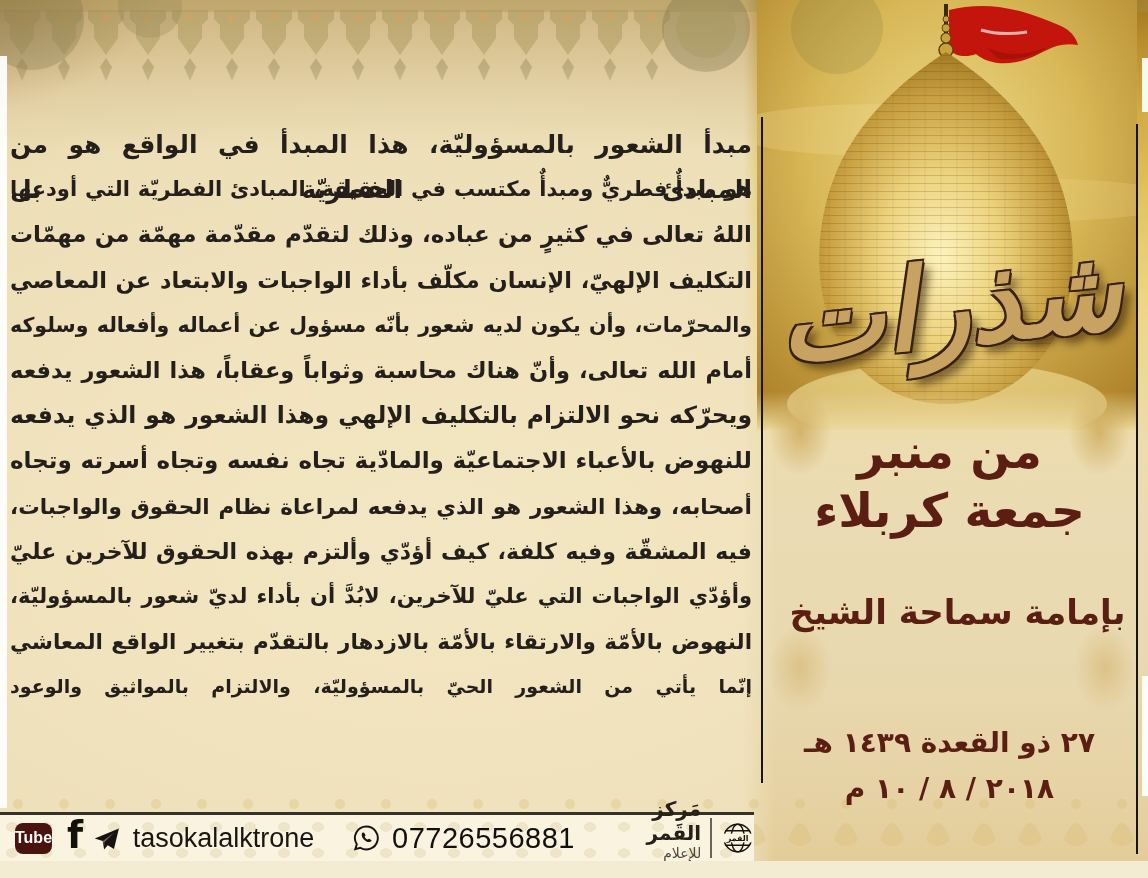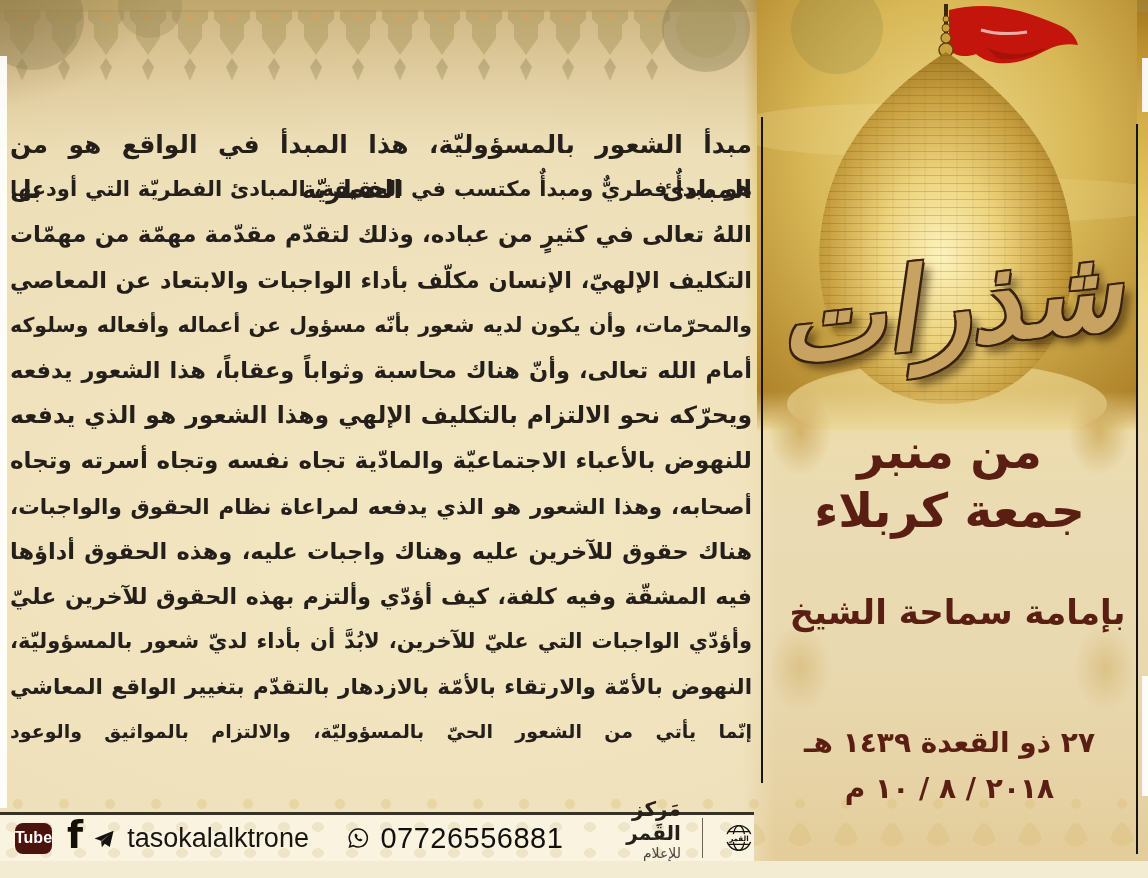--- a/index.html
+++ b/index.html
@@ -54,21 +54,21 @@
     background-image:radial-gradient(10px 8px at 12px 12px,rgba(205,185,130,.25) 0 60%,transparent 61%);
     background-size:34px 26px;}
   .yt-badge{width:48px;height:31px;margin-left:15px;background:#4a130e;border-radius:8px;color:#fff;
     display:flex;align-items:center;justify-content:center;
     font:bold 16px "Liberation Sans",sans-serif;}
   .fb{margin-left:15px;font:bold 37px "DejaVu Sans",sans-serif;color:#131008;line-height:31px;margin-top:-6px;}
   .tg{margin-left:11px;margin-top:2px;}
   .handle{margin-left:13px;font:27px "Liberation Sans",sans-serif;color:#181512;}
   .wa{margin-left:38px;}
   .phone{margin-left:11px;font:29px "Liberation Sans",sans-serif;color:#11100d;letter-spacing:.5px;}
-  .center-block{margin-left:46px;display:flex;align-items:center;gap:12px;}
+  .center-block{margin-left:46px;display:flex;align-items:center;}
   .center-text{display:flex;flex-direction:column;align-items:flex-end;direction:rtl;}
   .ct1{font-size:20px;font-weight:bold;color:#262019;line-height:24px;}
   .ct2{font-size:14px;color:#4d463c;line-height:17px;}
   .cdivider{width:2px;height:40px;background:#6b645a;margin:0 9px;}
   .bottom-strip{left:0;top:861px;width:1148px;height:17px;background:#f4ecd2;}
   
   .edge{background:rgba(255,255,255,.92);}
   .e-left{left:0;top:56px;width:7px;height:752px;}
   .e-r1{left:1142px;top:58px;width:6px;height:54px;}
   .e-r2{left:1142px;top:676px;width:6px;height:120px;}
@@ -221,21 +221,20 @@
   <div class="abs article">
     <div class="aline fitline" style="font-size: 25px;">مبدأ الشعور بالمسؤوليّة، هذا المبدأ في الواقع هو من المبادئ الفطريّة بل</div>
     <div class="aline fitline" style="font-size: 21px;">هو مبدأٌ فطريٌّ ومبدأٌ مكتسب في الحقيقة، المبادئ الفطريّة التي أودعها</div>
     <div class="aline fitline" style="font-size: 23px;">اللهُ تعالى في كثيرٍ من عباده، وذلك لتقدّم مقدّمة مهمّة من مهمّات</div>
     <div class="aline fitline" style="font-size: 22.5px;">التكليف الإلهيّ، الإنسان مكلّف بأداء الواجبات والابتعاد عن المعاصي</div>
     <div class="aline fitline" style="font-size: 20.5px;">والمحرّمات، وأن يكون لديه شعور بأنّه مسؤول عن أعماله وأفعاله وسلوكه</div>
     <div class="aline fitline" style="font-size: 22.5px;">أمام الله تعالى، وأنّ هناك محاسبة وثواباً وعقاباً، هذا الشعور يدفعه</div>
     <div class="aline fitline" style="font-size: 23.5px;">ويحرّكه نحو الالتزام بالتكليف الإلهي وهذا الشعور هو الذي يدفعه</div>
     <div class="aline fitline" style="font-size: 23px;">للنهوض بالأعباء الاجتماعيّة والمادّية تجاه نفسه وتجاه أسرته وتجاه</div>
     <div class="aline fitline" style="font-size: 21.5px;">أصحابه، وهذا الشعور هو الذي يدفعه لمراعاة نظام الحقوق والواجبات،</div>
-    <div class="aline fitline" style="font-size: 22.5px;">هناك حقوق للآخرين عليه وهناك واجبات عليه، وهذه الحقوق أداؤها</div>
     <div class="aline fitline" style="font-size: 22px;">فيه المشقّة وفيه كلفة، كيف أؤدّي وألتزم بهذه الحقوق للآخرين عليّ</div>
     <div class="aline fitline" style="font-size: 21px;">وأؤدّي الواجبات التي عليّ للآخرين، لابُدَّ أن بأداء لديّ شعور بالمسؤوليّة،</div>
     <div class="aline fitline" style="font-size: 21.5px;">النهوض بالأمّة والارتقاء بالأمّة بالازدهار بالتقدّم بتغيير الواقع المعاشي</div>
     <div class="aline fitline" style="font-size: 19px;">إنّما يأتي من الشعور الحيّ بالمسؤوليّة، والالتزام بالمواثيق والوعود</div>
   </div>
 
   <div class="abs footer">
     <div class="yt-badge">Tube</div>
     <div class="fb">f</div>
     <svg class="tg" width="34" height="30" viewBox="0 0 34 30">

